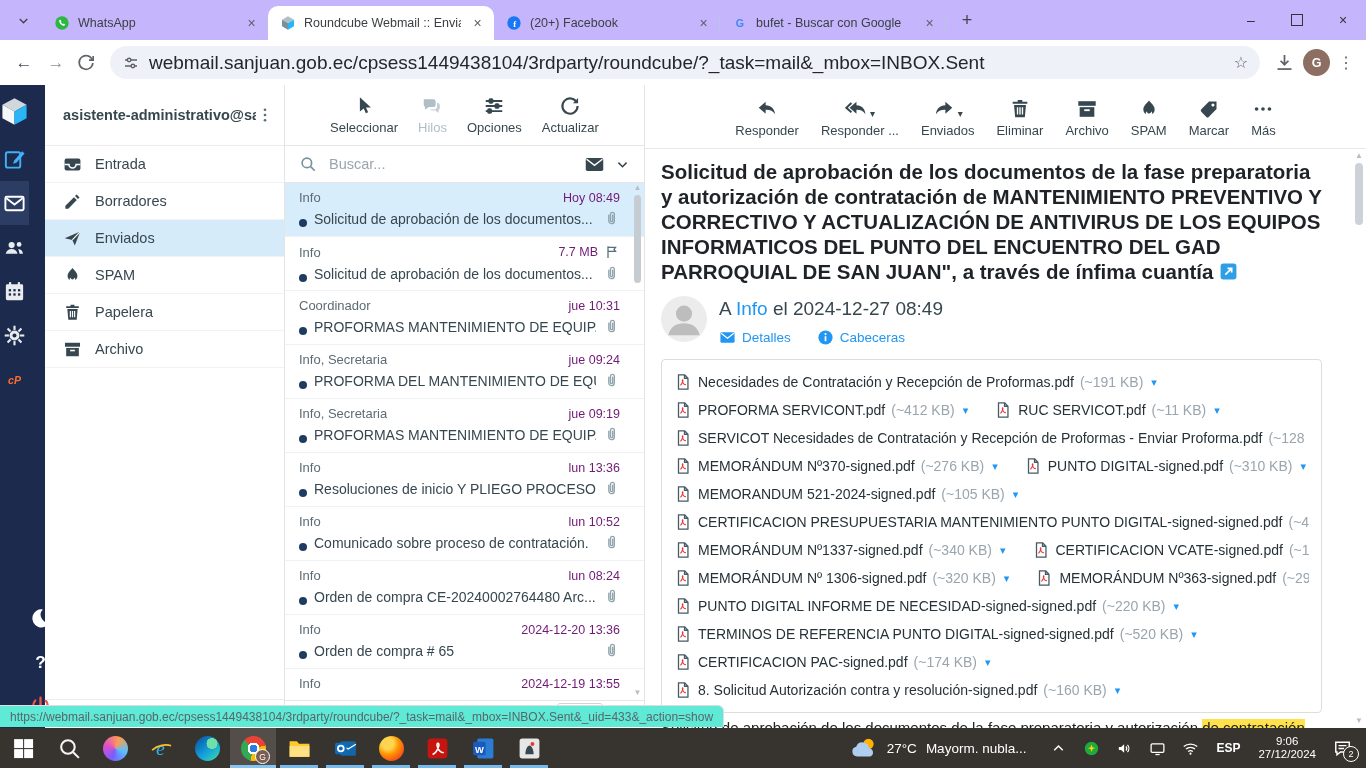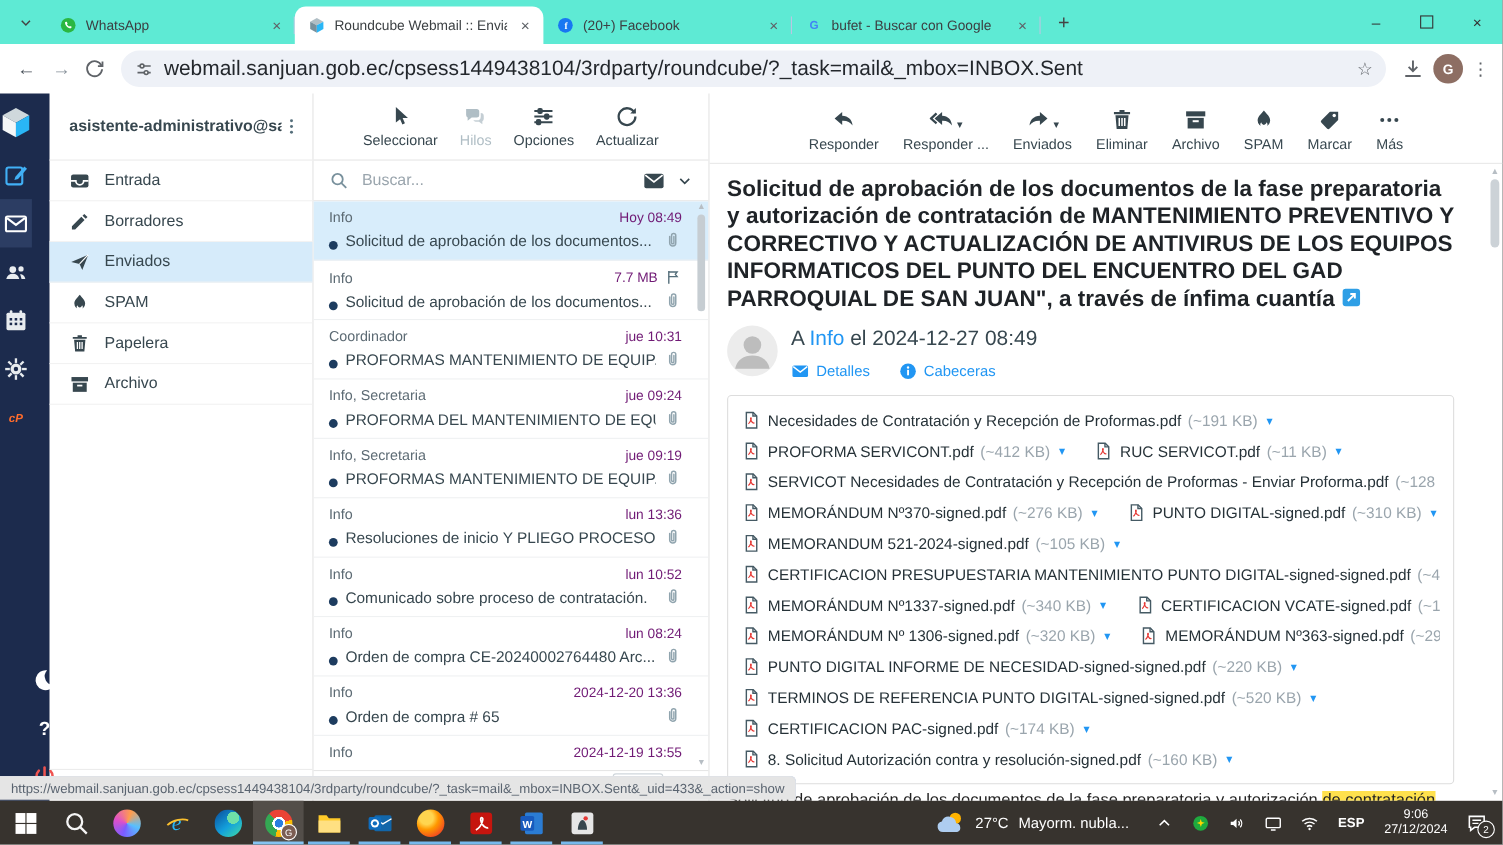--- a/index.html
+++ b/index.html
@@ -6,21 +6,21 @@
   .screen{position:relative;width:1366px;height:768px;background:#fff;overflow:hidden;margin:0 auto;}
   [data-icon]{display:inline-block;}
   [data-icon] svg{width:100%;height:100%;display:block;}
   .cssic{display:block;width:100%;height:100%;border-radius:50%;}
   .ic-copilot{background:conic-gradient(from 200deg,#7a5cff,#e050c8,#ff9d4d,#57c0ff,#7a5cff);}
   .ic-edge{background:radial-gradient(circle at 68% 30%,#6ee0a8 0 22%,transparent 23%),linear-gradient(140deg,#0c59a4 10%,#13a0dc 55%,#37d0b1 90%);}
   .ic-chrome{background:radial-gradient(circle at 50% 50%,#2a7de1 0 21%,#fff 22% 33%,transparent 34%),conic-gradient(from -45deg,#ea4335 0 120deg,#fbbc05 120deg 240deg,#34a853 240deg 360deg);}
   .ic-firefox{background:radial-gradient(circle at 35% 30%,#ffd54f 0 25%,#ff9800 45%,#f4511e 75%,#d84315 100%);}
 
   
-  .tabstrip{height:40px;background:#5eead4;display:flex;align-items:flex-end;padding-left:8px;}
+  .tabstrip{height:40px;background:#c4b5fd;display:flex;align-items:flex-end;padding-left:8px;}
   .tsbtn{width:26px;height:26px;margin:0 6px 7px 2px;border-radius:6px;display:flex;align-items:center;justify-content:center;}
   .tsic{width:15px;height:15px;}
   .tabs{display:flex;align-items:flex-end;height:100%;}
   .tab{width:226px;height:34px;display:flex;align-items:center;gap:8px;padding:0 8px 0 12px;font-size:12.5px;color:#3c4043;position:relative;box-sizing:border-box;}
   .tab:not(.active)::before{content:'';position:absolute;right:0;top:9px;height:16px;width:1px;background:#b9c6e2;}
   .tab.active{background:#fff;border-radius:10px 10px 0 0;}
   .fav{width:16px;height:16px;flex:0 0 16px;}
   .tablabel{flex:1;overflow:hidden;white-space:nowrap;}
   .tclose{width:17px;height:17px;line-height:16px;text-align:center;color:#5f6368;font-size:14px;border-radius:50%;flex:0 0 17px;}
   .newtab{width:26px;height:26px;margin:0 0 7px 8px;font-size:18px;color:#444;display:flex;align-items:center;justify-content:center;}
@@ -118,21 +118,21 @@
   .att{display:inline-flex;align-items:center;gap:6px;white-space:nowrap;}
   .aic{width:18px;height:18px;flex:0 0 18px;}
   .aname{font-size:14px;color:#263238;}
   .asize{font-size:14px;color:#9aa5ad;}
   .acaret{font-size:11px;color:#2196f3;margin-left:2px;}
   .bodysliver{margin-top:6px;font-size:15px;color:#222;white-space:nowrap;overflow:hidden;}
   .hl{background:#ffe14d;}
   .rscroll{position:absolute;top:66px;right:1px;bottom:2px;width:12px;display:flex;flex-direction:column;align-items:center;}
   .rthumb{width:8px;height:62px;background:#ccd2d7;border-radius:4px;margin:2px 0;}
 
-  .statusbubble{position:absolute;left:0;bottom:41px;height:21px;max-width:706px;background:#e5e5e5;border:1px solid #dadfe7;border-left:none;border-bottom:none;border-top-right-radius:6px;display:flex;align-items:center;padding:0 10px;font-size:12px;color:#5a6470;white-space:nowrap;overflow:hidden;z-index:40;text-align:center;}
+  .statusbubble{position:absolute;left:0;bottom:41px;height:21px;max-width:706px;background:#5eead4;border:1px solid #dadfe7;border-left:none;border-bottom:none;border-top-right-radius:6px;display:flex;align-items:center;padding:0 10px;font-size:12px;color:#5a6470;white-space:nowrap;overflow:hidden;z-index:40;text-align:center;}
 
   
   .taskbar{position:absolute;left:0;right:0;bottom:0;height:40px;background:#37332e;display:flex;align-items:center;z-index:50;}
   .tapps{display:flex;height:100%;}
   .tapp{width:46px;height:100%;display:flex;align-items:center;justify-content:center;position:relative;}
   .tapp .appic{width:25px;height:25px;display:block;}
   .tapp.tactive{background:#534e49;}
   .tapp.trunning::after{content:'';position:absolute;left:4px;right:4px;bottom:0;height:3px;background:#76b9ed;}
   .tapp.tactive::after{left:0;right:0;background:#86c4f2;}
   .appbadge{position:absolute;right:6px;bottom:4px;width:13px;height:13px;border-radius:50%;background:#7b5d52;color:#fff;font-size:8.5px;display:flex;align-items:center;justify-content:center;border:1px solid #fff;}

